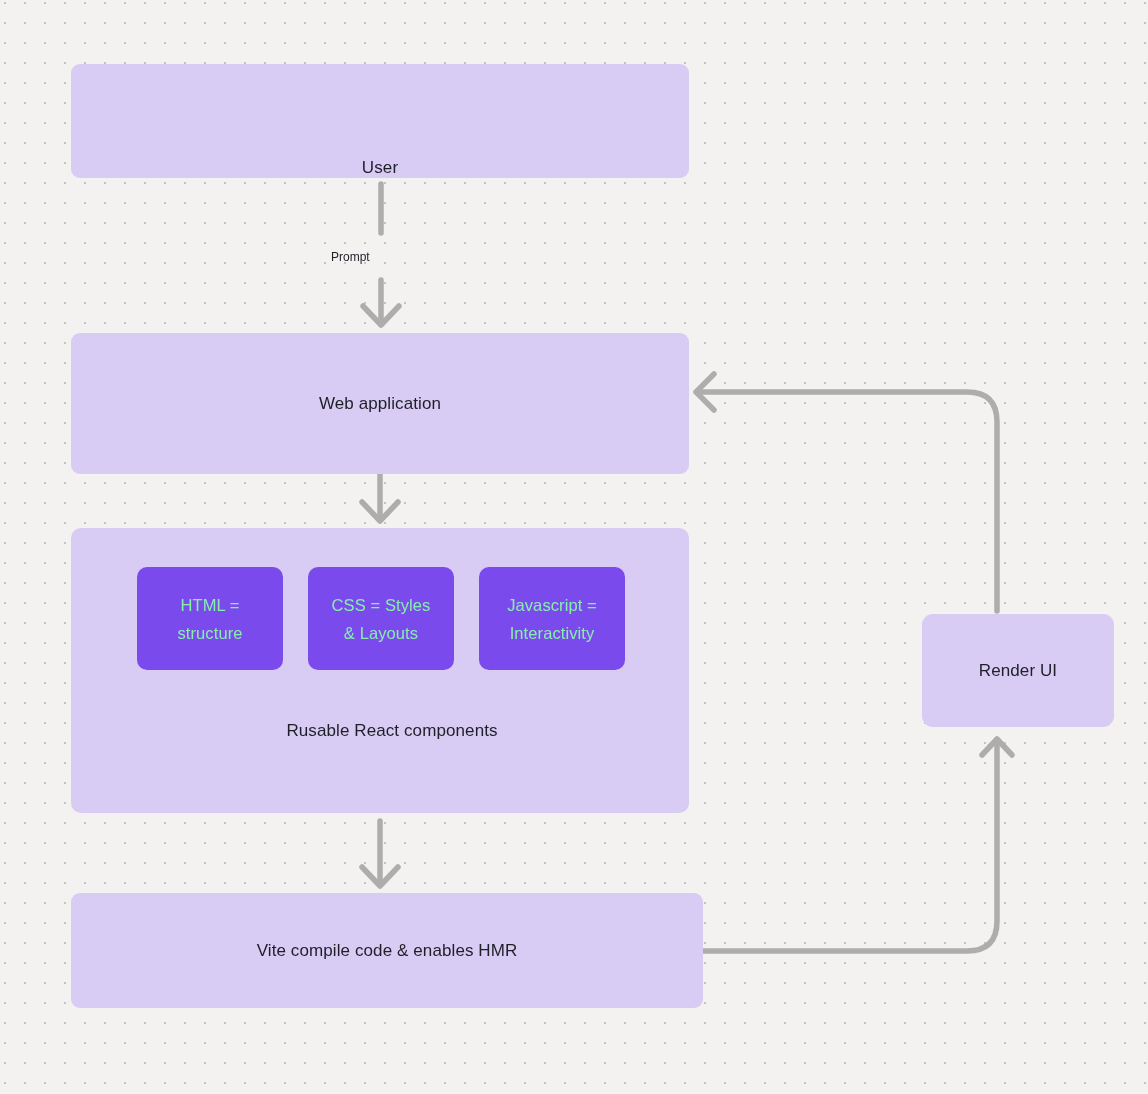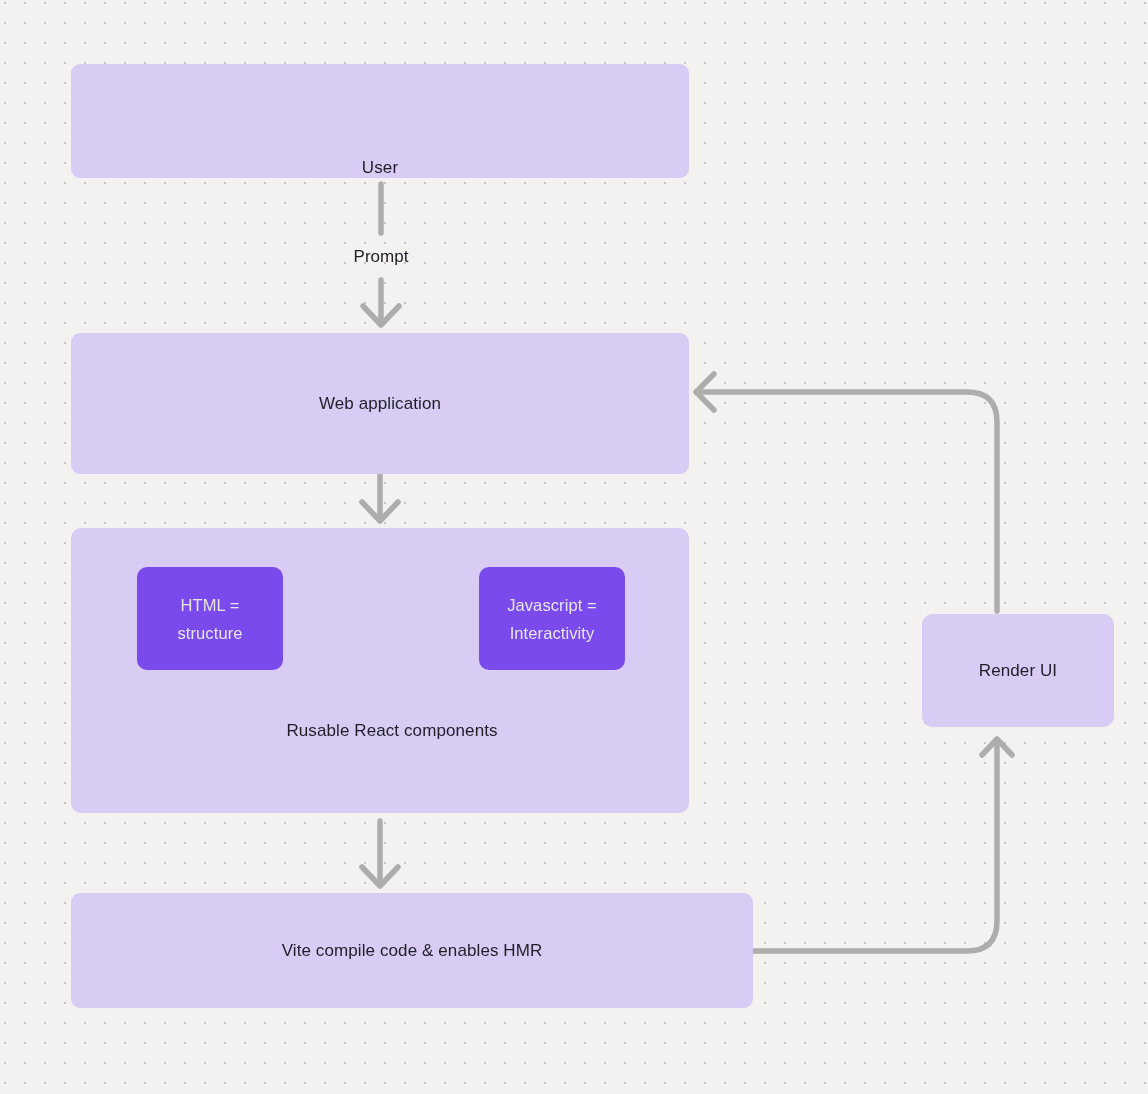--- a/index.html
+++ b/index.html
@@ -23,34 +23,34 @@
     display: flex;
     align-items: center;
     justify-content: center;
     color: #1f1f28;
     font-size: 17px;
     letter-spacing: 0.1px;
   }
   .node-user   { left: 71px;  top: 64px;  width: 618px; height: 114px; align-items: flex-end; }
   .node-web    { left: 71px;  top: 333px; width: 618px; height: 141px; }
   .node-group  { left: 71px;  top: 528px; width: 618px; height: 285px; border-radius: 10px; }
-  .node-vite   { left: 71px;  top: 893px; width: 682px; height: 115px; text-align: right; }
+  .node-vite   { left: 71px;  top: 893px; width: 632px; height: 115px; text-align: right; }
   .node-render { left: 902px; top: 614px; width: 192px; height: 113px; border-radius: 11px; margin-left: 20px; }
 
   .chip {
     position: absolute;
     top: 39px;
     width: 146px;
     height: 103px;
     background: #7b4aed;
     border-radius: 10px;
     display: flex;
     flex-direction: column;
     justify-content: center;
-    color: #e5e5e5;
+    color: #86efac;
     font-size: 16.5px;
     font-weight: 500;
     line-height: 28px;
     text-align: center;
   }
   .chip-1 { left: 66px; }
   .chip-2 { left: 237px; }
   .chip-3 { left: 408px; }
 
   .group-label {
@@ -65,23 +65,22 @@
     font-size: 17px;
     margin-left: 24px;
   }
 
   .edge-label {
     position: absolute;
     left: 331px; top: 244px;
     width: 100px; height: 26px;
     display: flex;
     align-items: center;
-    justify-content: center;
     color: #1f1f28;
-    font-size: 17px;
+    font-size: 12px;
   }
 
   svg.edges {
     position: absolute;
     left: 0; top: 0;
     width: 1148px; height: 1094px;
     pointer-events: none;
   }
   svg.edges path {
     fill: none;
@@ -135,20 +134,24 @@
 
   <div class="node node-web">
     <span>Web application</span>
   </div>
 
   <div class="node node-group">
     <div class="chip chip-1">
       <span>HTML =</span>
       <span>structure</span>
     </div>
+    <div class="chip chip-2">
+      <span>CSS = Styles</span>
+      <span>&amp; Layouts</span>
+    </div>
     <div class="chip chip-3">
       <span>Javascript =</span>
       <span>Interactivity</span>
     </div>
     <div class="group-label">
       <span>Rusable React components</span>
     </div>
   </div>
 
   <div class="node node-vite">

